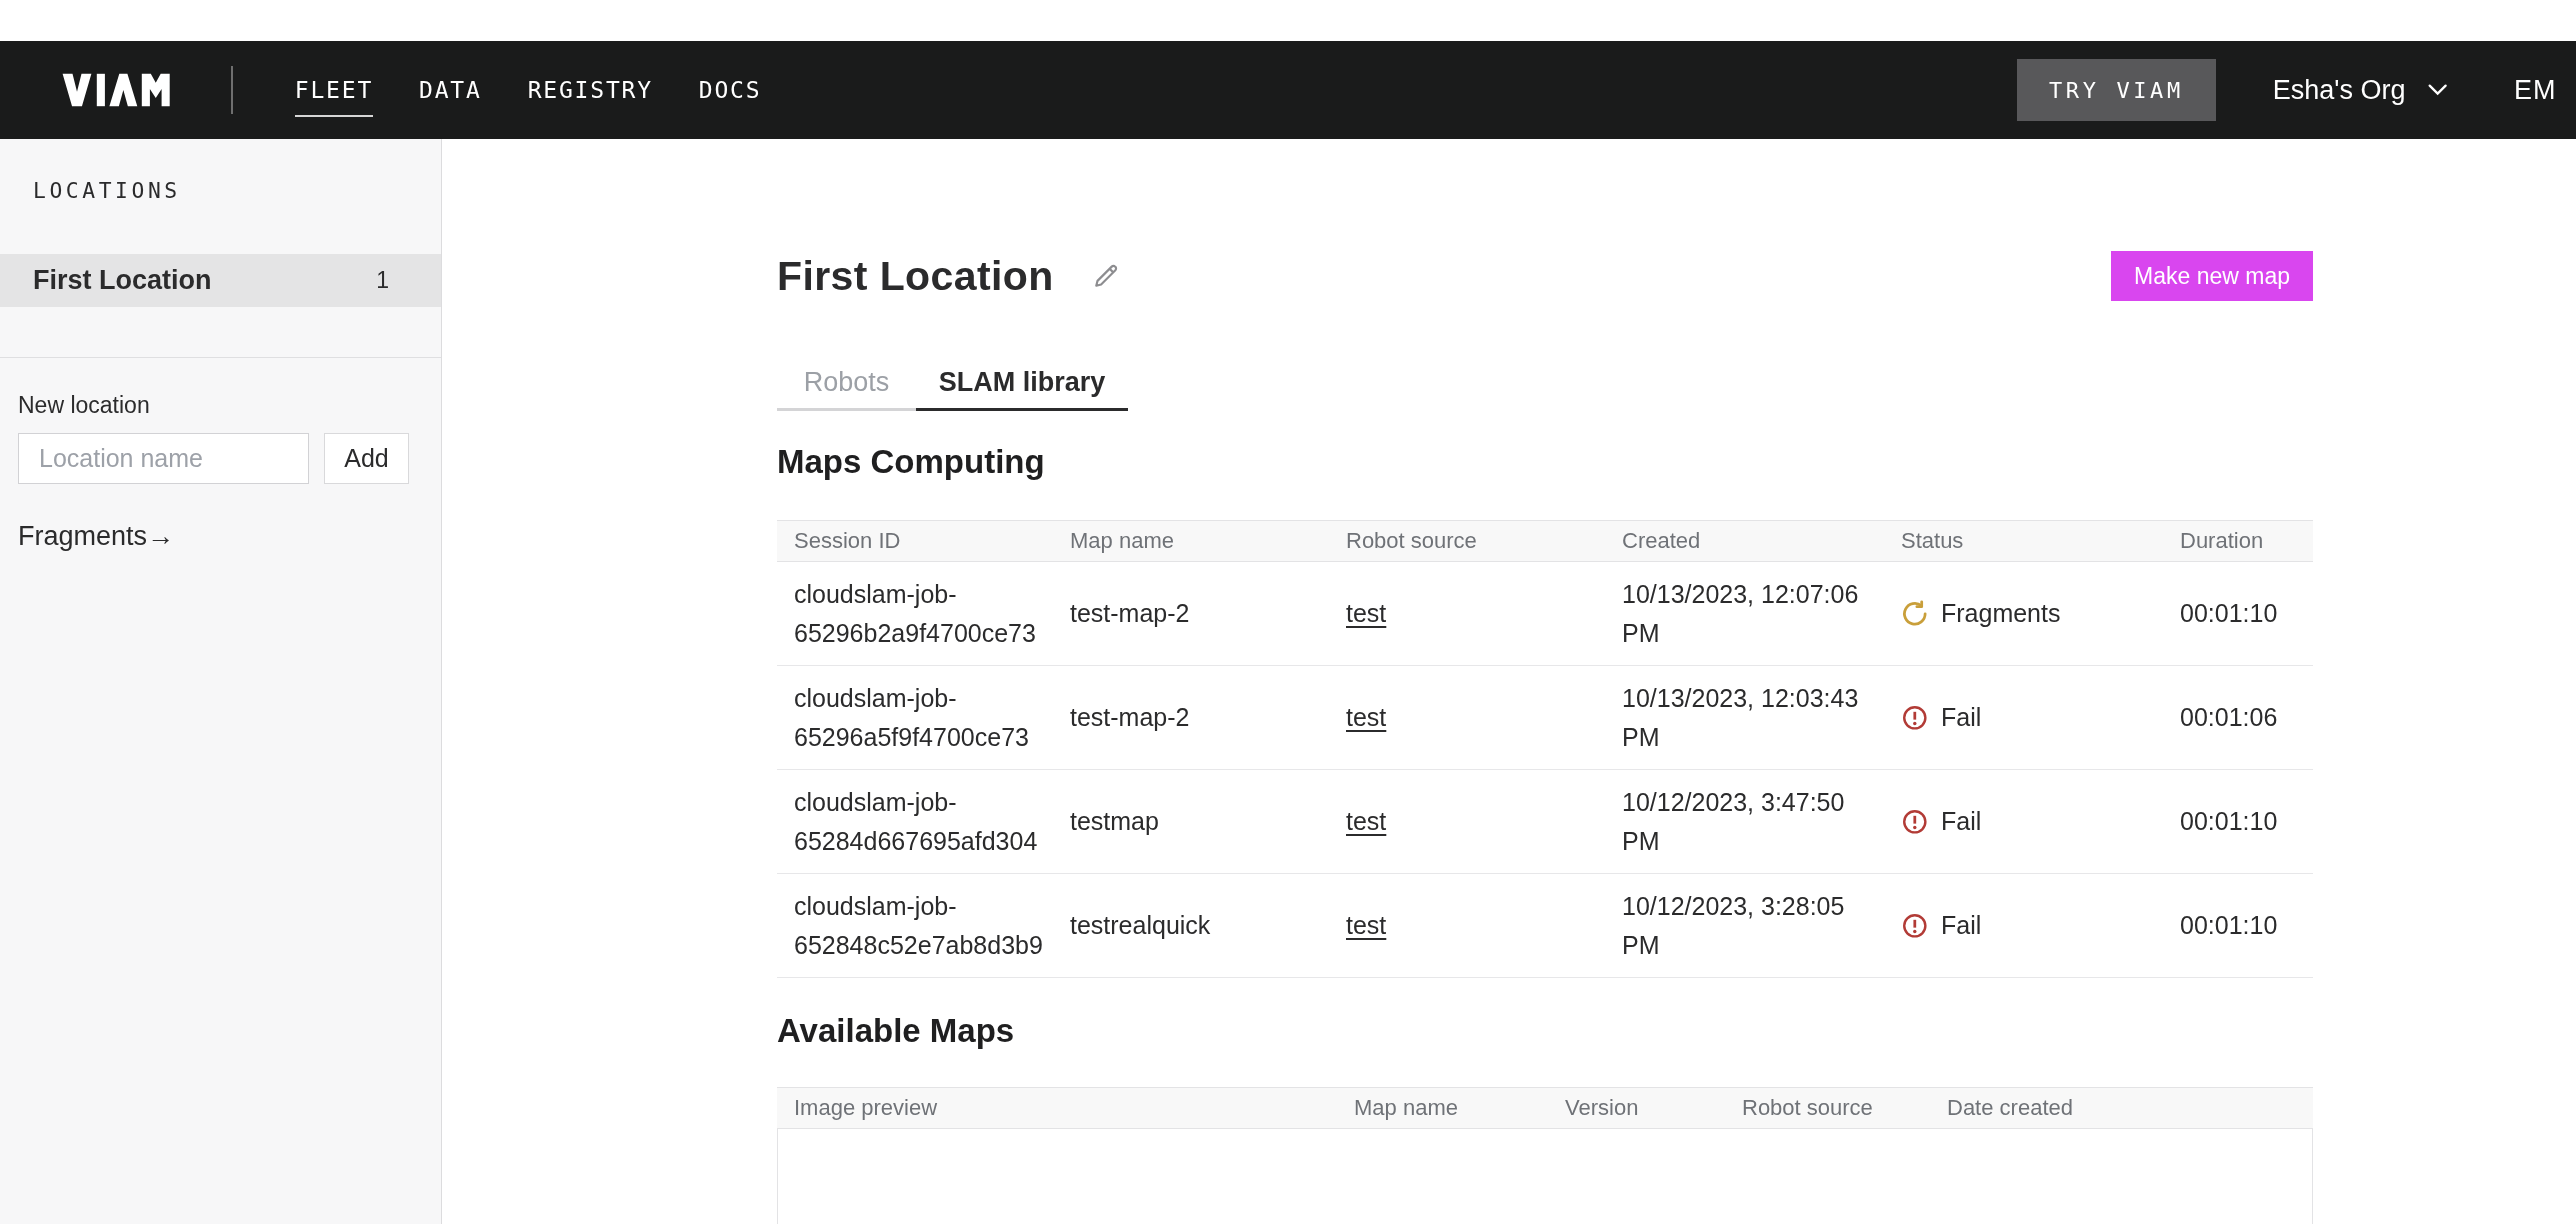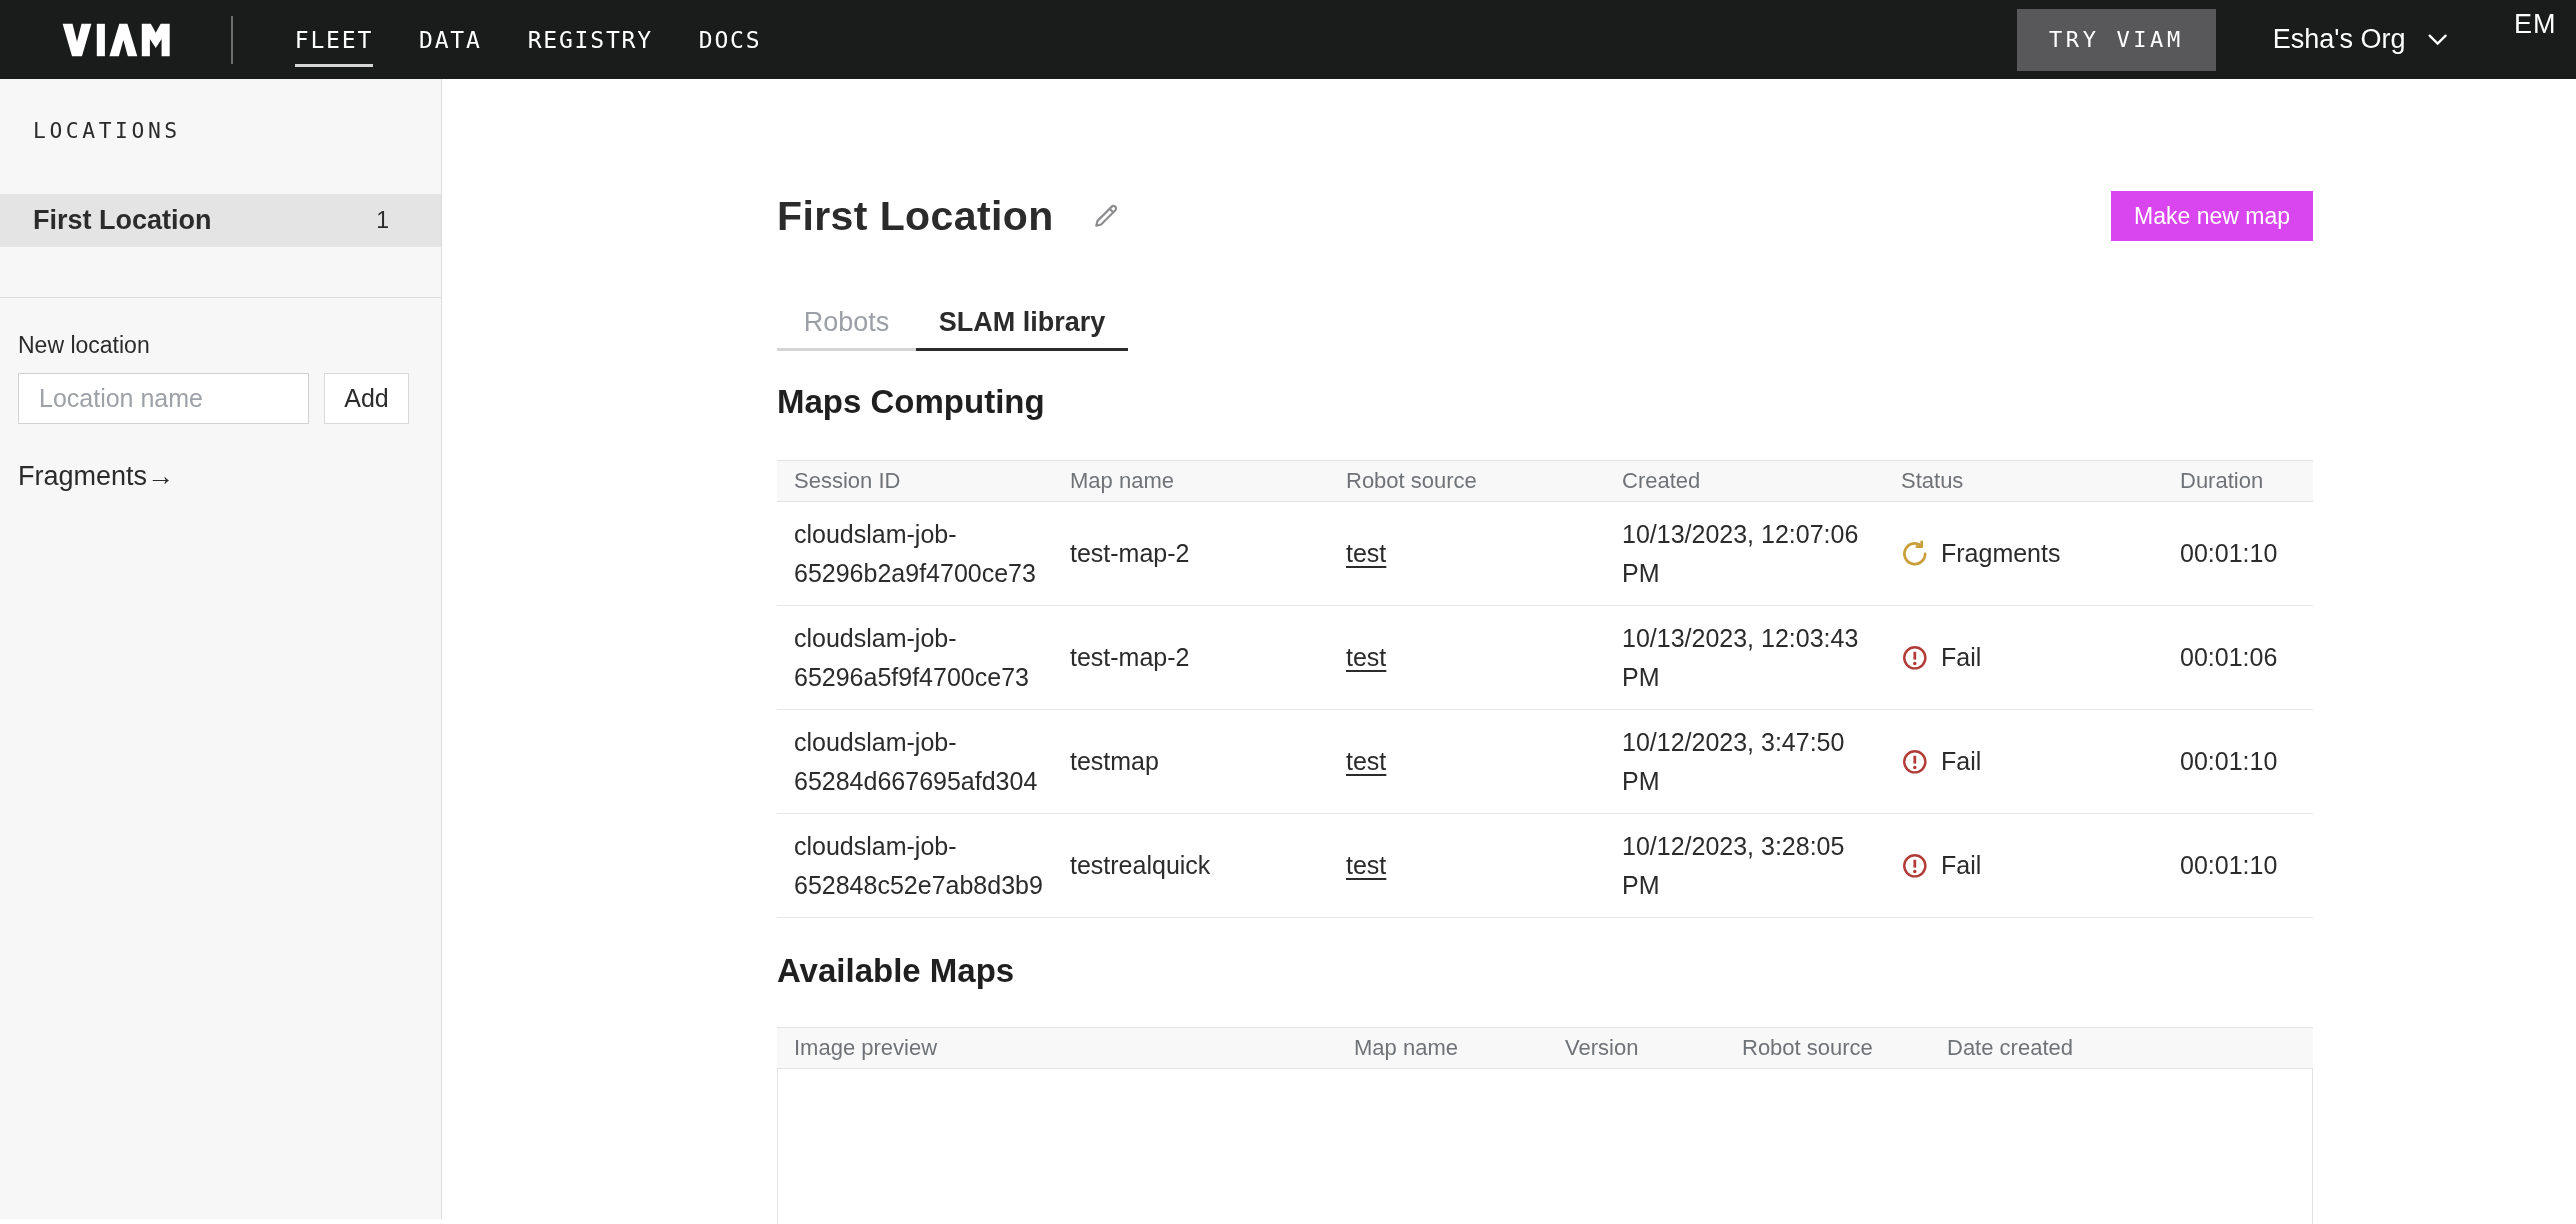--- a/index.html
+++ b/index.html
@@ -1,29 +1,29 @@
 <!DOCTYPE html>
 <html style="font-size:14.2px"><head>
 <meta charset="utf-8">
 <style>
   * { margin:0; padding:0; box-sizing:border-box; }
   html,body { background:#ffffff; }
   body { font-family:"Liberation Sans", sans-serif; color:#2b2b2c; }
   .screen { position:relative; width:2576px; height:1225px; overflow:hidden; background:#ffffff; }
 
   
-  .topnav { height:79px; background:#1a1b1b; display:flex; align-items:center; padding:0 19.6px 0 59px; }
+  .topnav { height:98px; background:#1a1b1b; display:flex; align-items:center; padding:0 19.6px 0 59px;margin-top:41px; }
   .logo { display:flex; align-items:center; }
   .logo svg { display:block; }
   .nav-divider { width:1.8px; height:48px; background:#6f6f6f; margin-left:55px; }
   .nav-links { display:flex; gap:46px; margin-left:62px; }
   .nav-link { font-family:"DejaVu Sans Mono","Liberation Mono",monospace; font-size:23px; letter-spacing:1.8px;
               color:#ffffff; text-decoration:none; position:relative; cursor:pointer; }
   .nav-link.active::after { content:""; position:absolute; left:0; right:0; bottom:-14.2px; height:2.7px; background:#d6d6d6; }
-  .nav-right { margin-left:auto; display:flex; }
+  .nav-right { margin-left:auto; display:flex; align-items:center; }
   .try-viam-btn { font-family:"DejaVu Sans Mono","Liberation Mono",monospace; font-size:22px; letter-spacing:3.6px;
                   color:#ffffff; background:#58585a; border:none; height:62px; padding:0 32px; cursor:pointer; }
   .org-switcher { display:flex; align-items:center; gap:21.3px; margin-left:57px; cursor:pointer; }
   .org-name { color:#ffffff; font-size:27px; }
   .user-initials { color:#ffffff; font-size:27px; font-weight:500; margin-left:66px; letter-spacing:0.9px; }
 
   
   .page { display:flex; height:1140px; }
 
   

